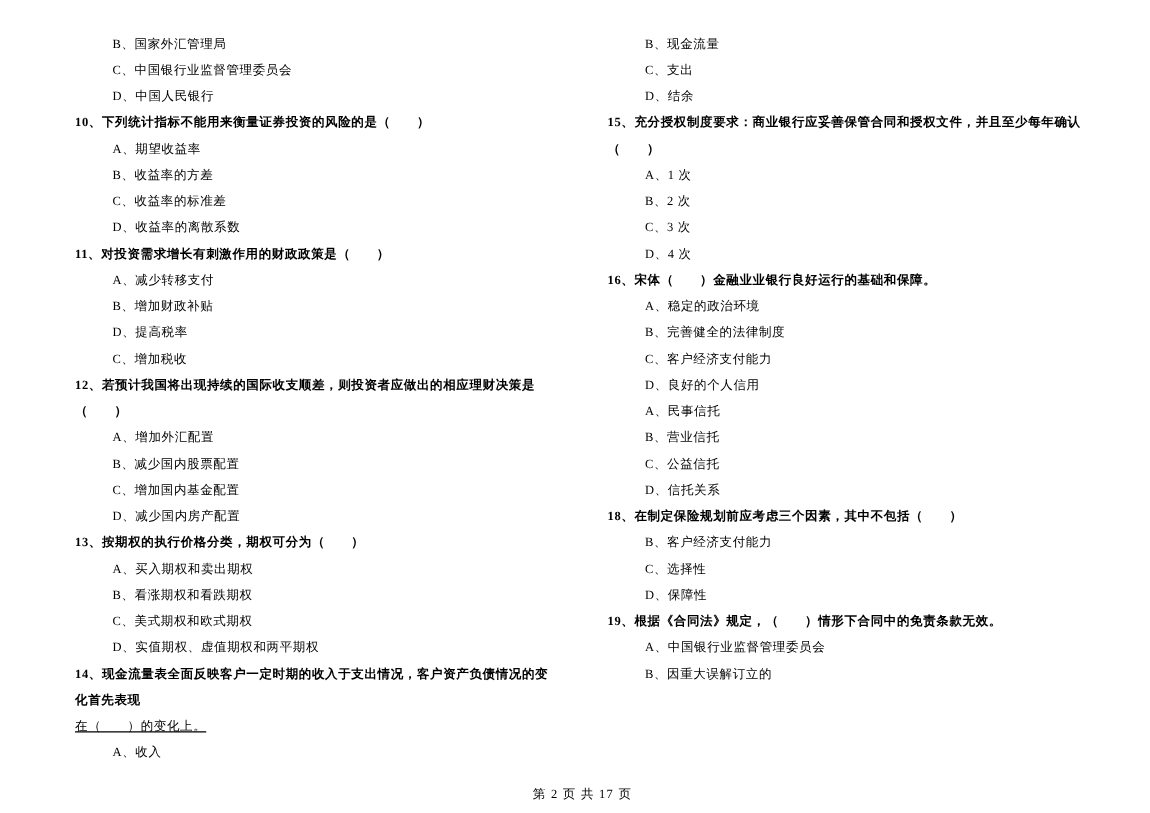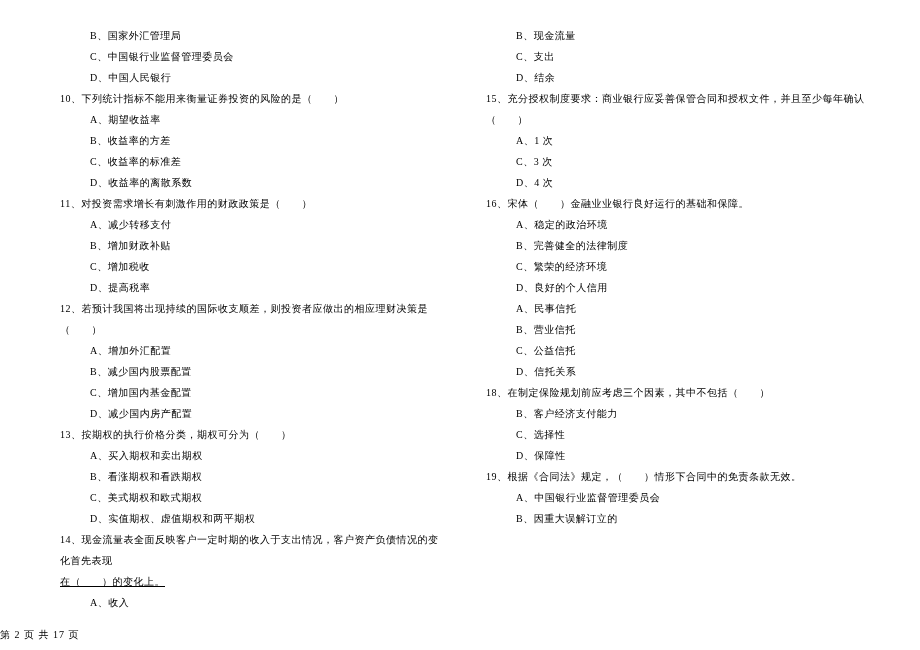--- a/index.html
+++ b/index.html
@@ -26,33 +26,34 @@
     }
     .option {
       padding-left: 40px;
       line-height: 2.1;
       letter-spacing: 0.5px;
     }
     .question {
       padding-left: 10px;
       line-height: 2.1;
       letter-spacing: 0.5px;
+      font-weight: bold;
     }
     .question-cont {
       padding-left: 10px;
       line-height: 2.1;
       letter-spacing: 0.5px;
       text-decoration: underline;
     }
     .footer {
       position: absolute;
       bottom: 8px;
-      left: 0;
+      left: 12px;
       right: 0;
-      text-align: left;
+      text-align: center;
       font-size: 10px;
       letter-spacing: 1px;
     }
   </style>
 </head>
 <body>
 
 <div class="columns">
   <div class="col">
     <div class="option">B、国家外汇管理局</div>
@@ -61,22 +62,22 @@
 
     <div class="question">10、下列统计指标不能用来衡量证券投资的风险的是（　　）</div>
     <div class="option">A、期望收益率</div>
     <div class="option">B、收益率的方差</div>
     <div class="option">C、收益率的标准差</div>
     <div class="option">D、收益率的离散系数</div>
 
     <div class="question">11、对投资需求增长有刺激作用的财政政策是（　　）</div>
     <div class="option">A、减少转移支付</div>
     <div class="option">B、增加财政补贴</div>
+    <div class="option">D、提高税率</div>
     <div class="option">C、增加税收</div>
-    <div class="option">D、提高税率</div>
 
     <div class="question">12、若预计我国将出现持续的国际收支顺差，则投资者应做出的相应理财决策是（　　）</div>
     <div class="option">A、增加外汇配置</div>
     <div class="option">B、减少国内股票配置</div>
     <div class="option">C、增加国内基金配置</div>
     <div class="option">D、减少国内房产配置</div>
 
     <div class="question">13、按期权的执行价格分类，期权可分为（　　）</div>
     <div class="option">A、买入期权和卖出期权</div>
     <div class="option">B、看涨期权和看跌期权</div>
@@ -88,27 +89,28 @@
     <div class="option">A、收入</div>
   </div>
 
   <div class="col">
     <div class="option">B、现金流量</div>
     <div class="option">C、支出</div>
     <div class="option">D、结余</div>
 
     <div class="question">15、充分授权制度要求：商业银行应妥善保管合同和授权文件，并且至少每年确认（　　）</div>
     <div class="option">A、1 次</div>
+    <div class="option">B、2 次</div>
     <div class="option">C、3 次</div>
     <div class="option">D、4 次</div>
 
     <div class="question">16、宋体（　　）金融业业银行良好运行的基础和保障。</div>
     <div class="option">A、稳定的政治环境</div>
     <div class="option">B、完善健全的法律制度</div>
-    <div class="option">C、繁荣的经济环境</div>
+    <div class="option">C、客户经济支付能力</div>
     <div class="option">D、良好的个人信用</div>
 
     <div class="option">A、民事信托</div>
     <div class="option">B、营业信托</div>
     <div class="option">C、公益信托</div>
     <div class="option">D、信托关系</div>
 
     <div class="question">18、在制定保险规划前应考虑三个因素，其中不包括（　　）</div>
     <div class="option">B、客户经济支付能力</div>
     <div class="option">C、选择性</div>

